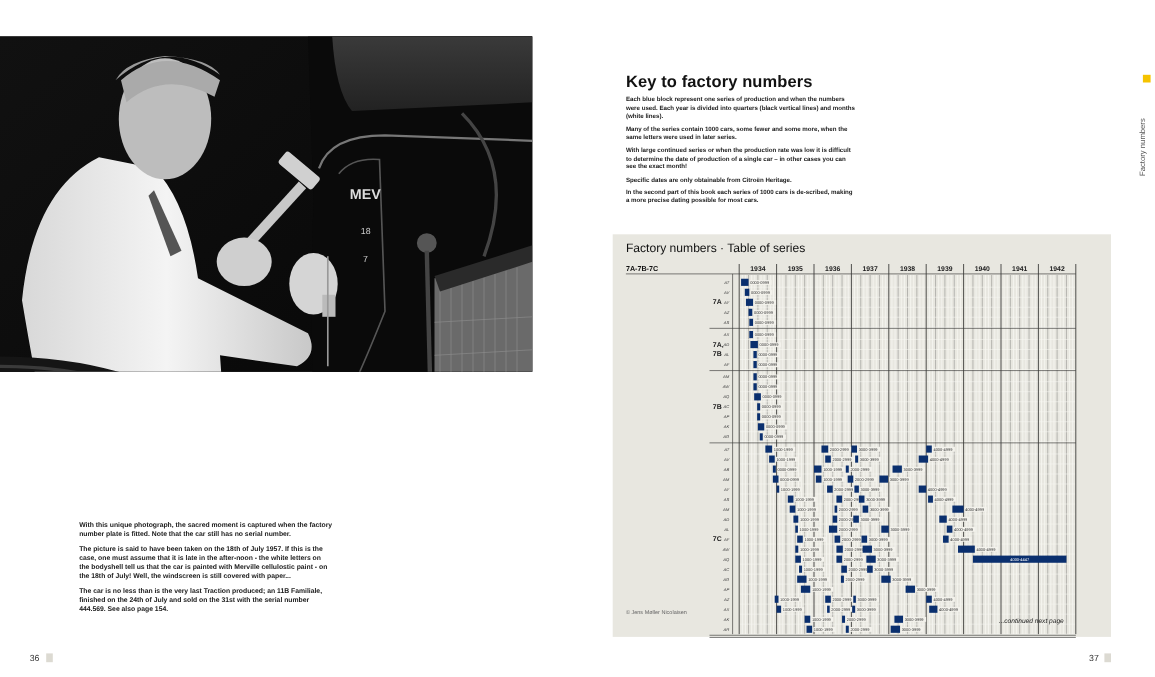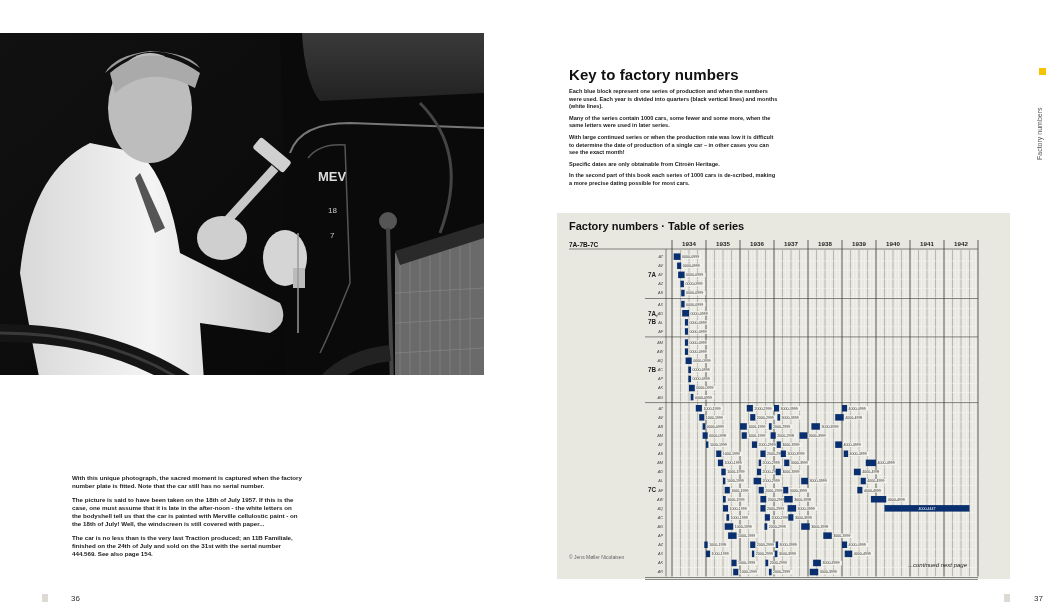--- a/index.html
+++ b/index.html
@@ -1,31 +1,31 @@
 <!DOCTYPE html>
 <html><head>
 <meta charset="utf-8">
 <style>
   html,body{margin:0;padding:0;}
   body{width:1050px;height:615px;background:#ffffff;position:relative;overflow:hidden;font-family:"Liberation Sans",sans-serif;color:#111;}
   .page{position:absolute;top:0;height:615px;}
   .left-page{left:0;width:525px;}
   .right-page{left:525px;width:525px;}
-  .photo{position:absolute;left:0;top:33px;width:484px;height:342px;background:#0c0c0c;overflow:hidden;}
+  .photo{position:absolute;left:0;top:33px;width:484px;height:305px;background:#0c0c0c;overflow:hidden;}
   .photo svg{display:block;}
   .caption{position:absolute;left:72px;top:474px;width:230px;font-size:6.2px;font-weight:bold;line-height:8.3px;color:#1a1a1a;}
   .caption p{margin:0 0 5px 0;}
-  .folio{position:absolute;top:594px;font-size:8px;color:#333;font-family:"Liberation Sans",sans-serif;margin-left:44px;}
+  .folio{position:absolute;top:594px;font-size:8px;color:#333;font-family:"Liberation Sans",sans-serif;}
   .folio-sq{position:absolute;top:594px;width:6px;height:8px;background:#dcdad2;}
   .key-title{position:absolute;left:569px;top:66px;font-size:15px;font-weight:bold;letter-spacing:0.1px;}
   .key-body{position:absolute;left:569px;top:88px;width:210px;font-size:5.6px;font-weight:bold;line-height:7.6px;color:#1a1a1a;}
   .key-body p{margin:0 0 4px 0;}
   .side-tab{position:absolute;left:1039px;top:68px;width:7px;height:7px;background:#f5c300;}
   .table-panel{position:absolute;left:557px;top:213px;width:453px;height:366px;background:#e8e7e0;}
-  .table-title{position:absolute;left:569px;top:220px;font-size:11px;font-weight:bold;}
+  .table-title{position:absolute;left:569px;top:220px;font-size:11px;font-weight:normal;}
   .model-head{position:absolute;left:569px;top:241px;font-size:6.5px;font-weight:bold;}
   .chart-svg{position:absolute;left:0;top:0;}
   .credit{position:absolute;left:569px;top:554px;font-size:5px;color:#666;}
   .continued{position:absolute;left:908px;top:562px;font-size:6px;font-style:italic;color:#222;}
 </style>
 </head>
 <body>
 
 <div class="page left-page"></div>
 

